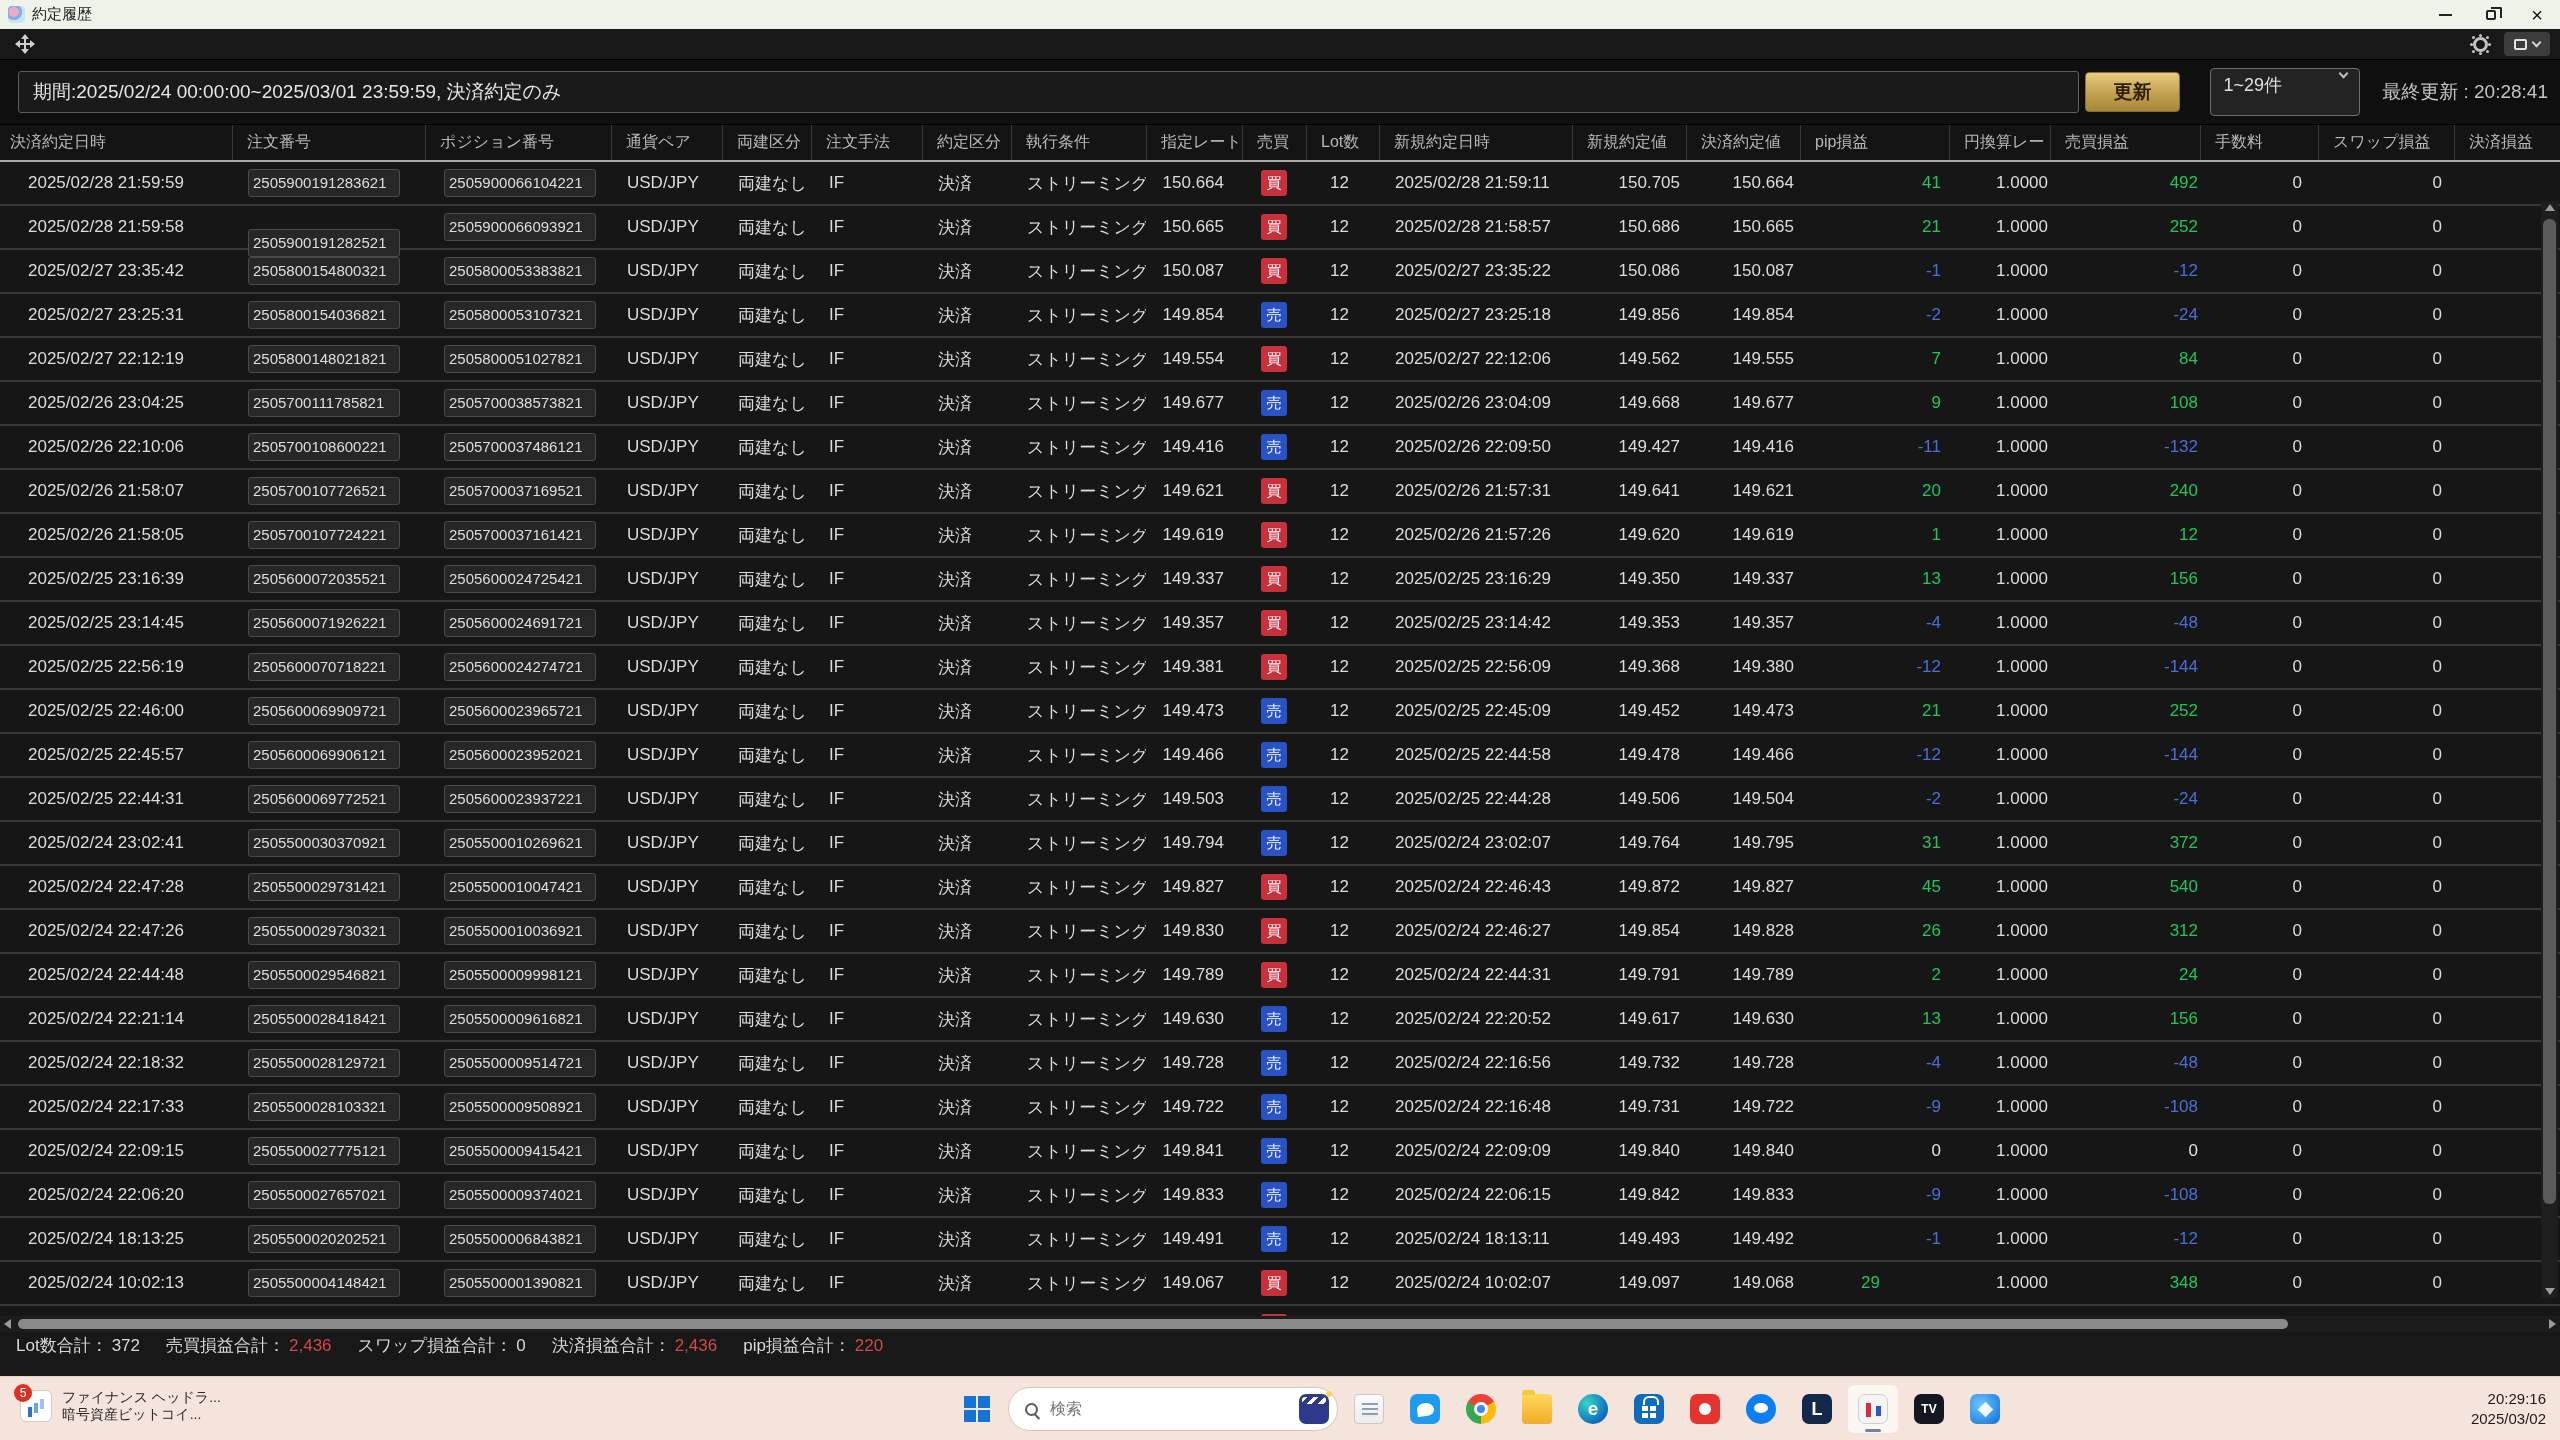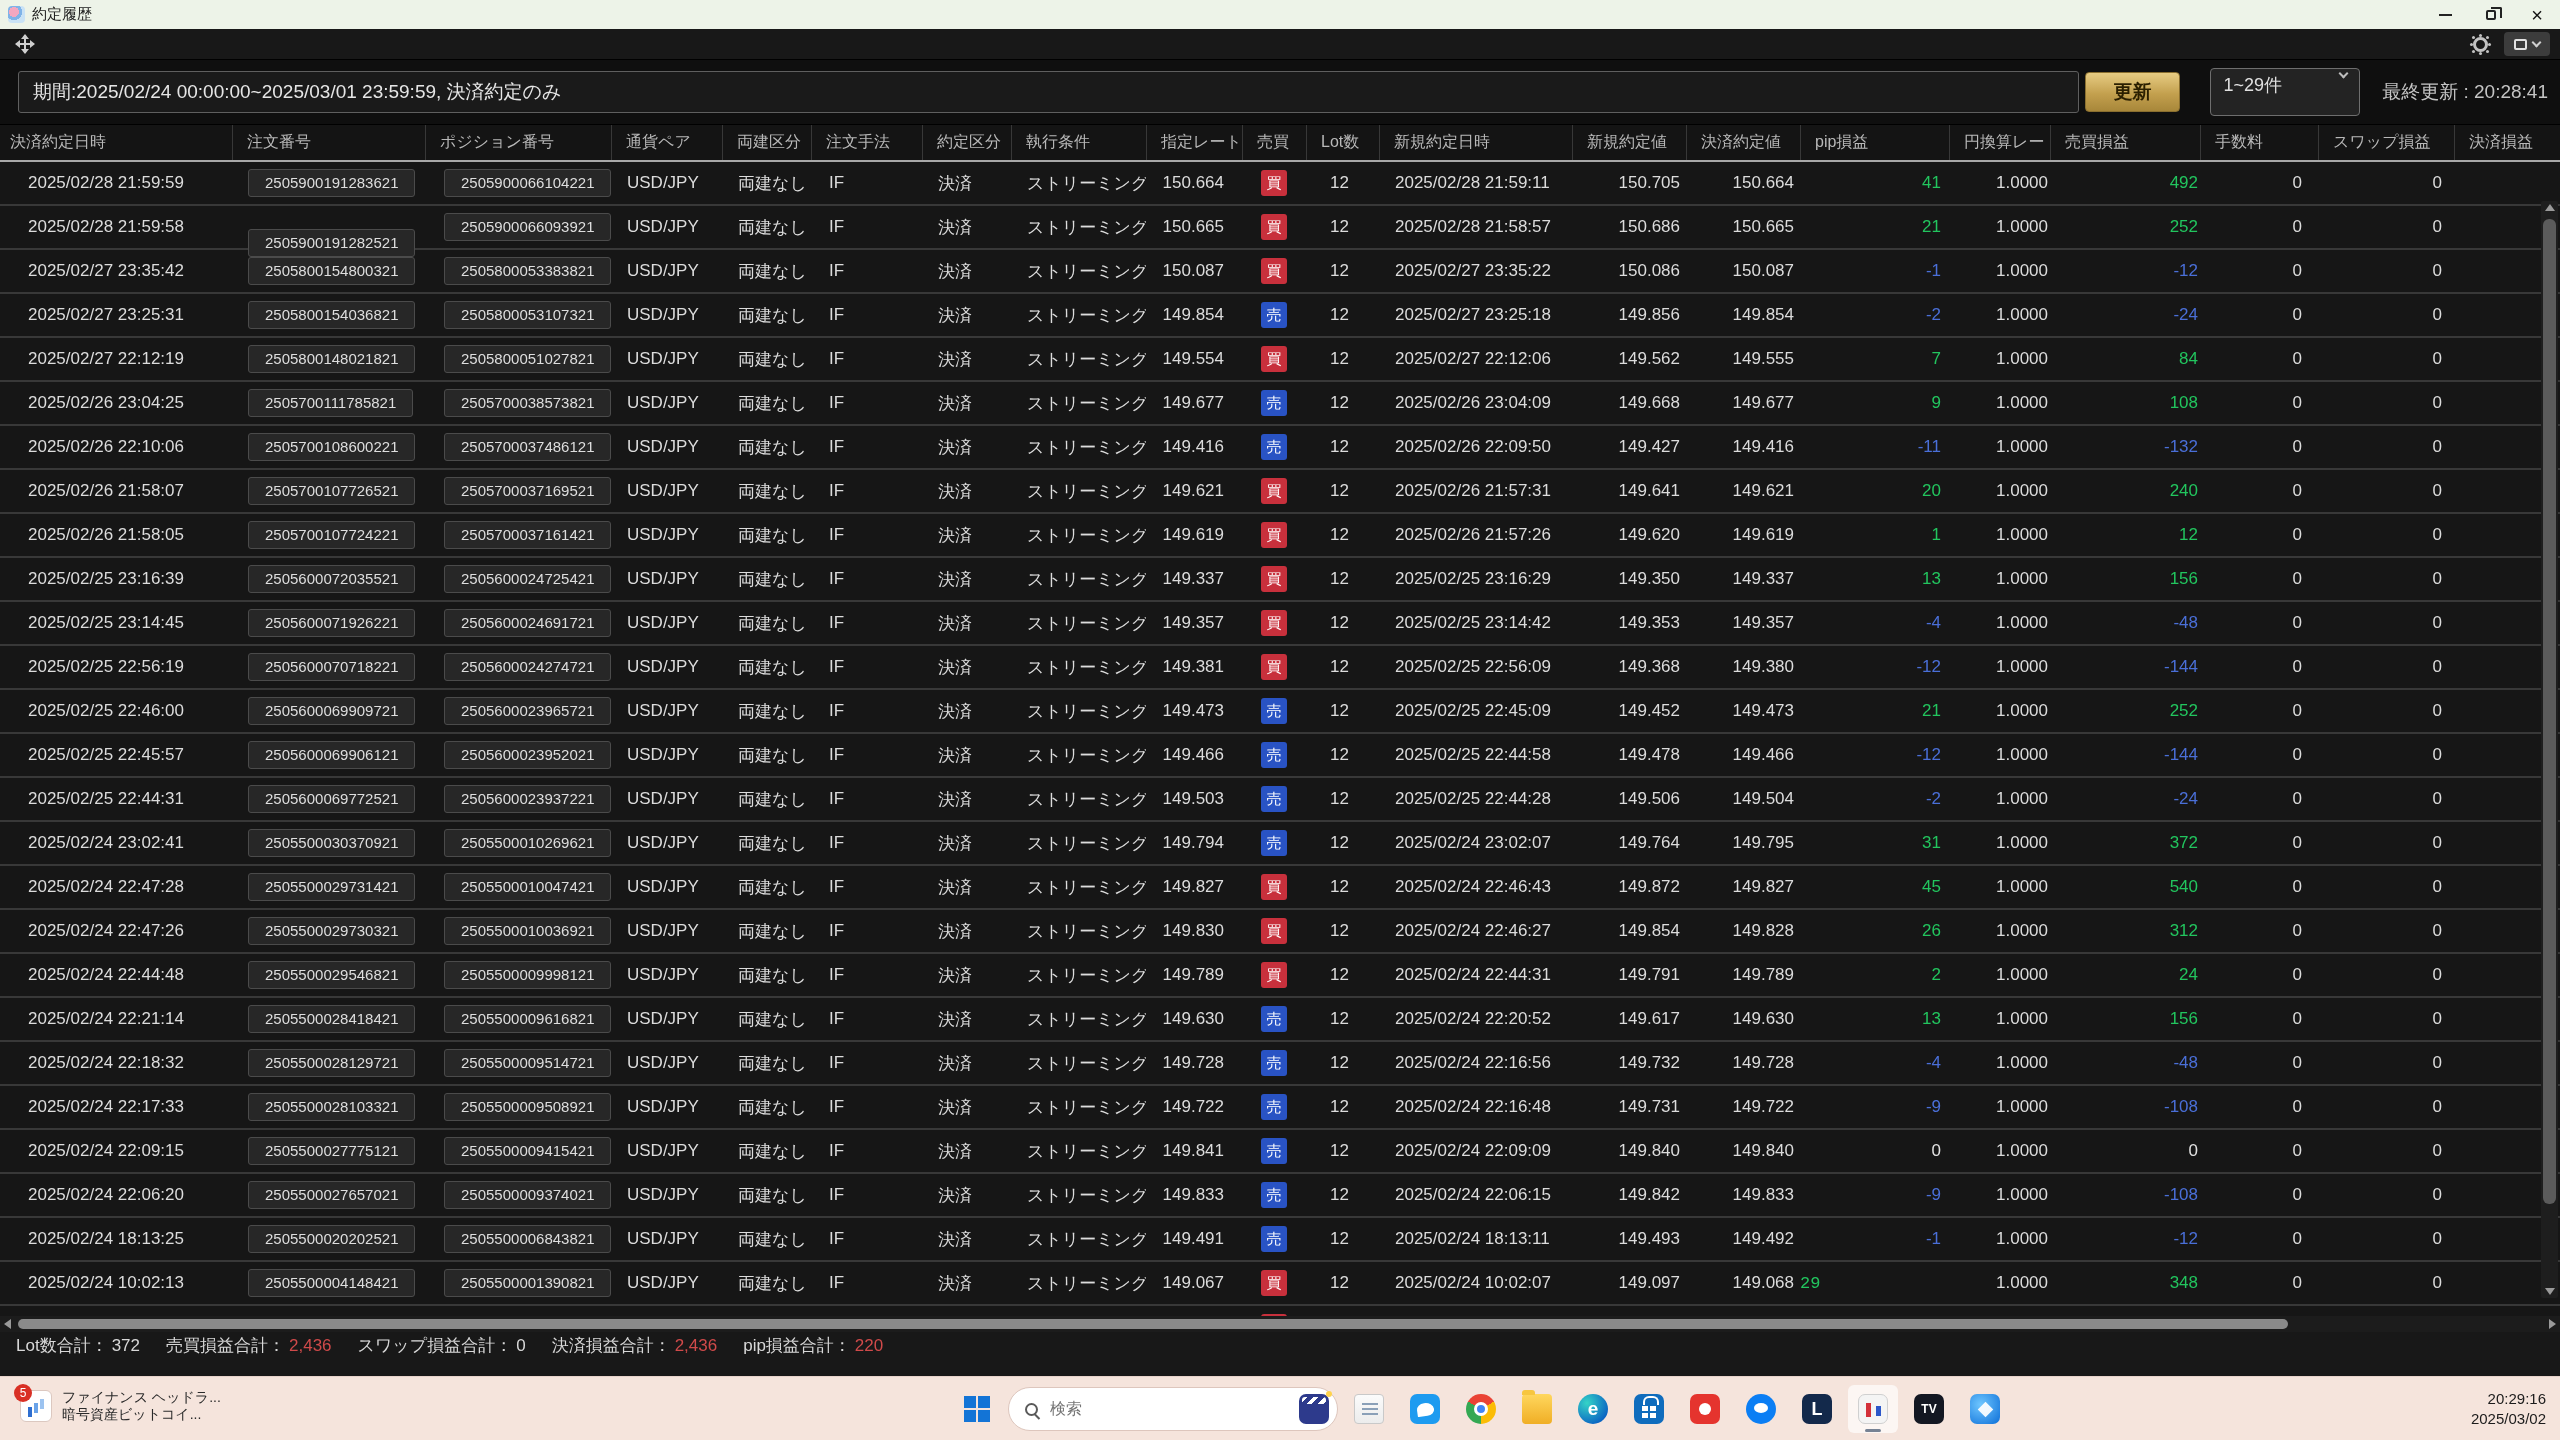--- a/index.html
+++ b/index.html
@@ -49,21 +49,21 @@
   
   .tablewrap{flex:1;display:flex;flex-direction:column;position:relative;overflow:hidden;}
   .thead{flex:none;height:37px;background:#141414;display:flex;align-items:center;border-bottom:2px solid #a8a8a8;}
   .hcell{height:100%;display:flex;align-items:center;padding-left:14px;font-size:16px;color:#b8b8b8;
     white-space:nowrap;overflow:hidden;flex:none;border-left:1px solid #383838;}
   .hcell:first-child{border-left:none;padding-left:10px;}
   .tbody{flex:1;overflow:hidden;position:relative;background:#121212;}
   .trow{height:44px;display:flex;align-items:center;background:#161616;border-bottom:2px solid #383838;}
   .cell{height:100%;display:flex;align-items:center;flex:none;overflow:hidden;white-space:nowrap;font-size:17px;color:#dcdcdc;}
   .numbox{display:inline-block;min-width:152px;background:#272727;border:1px solid #4b4b4b;border-radius:3px;
-    padding:5px 16px;font-size:15px;color:#dedede;line-height:1.1;}
+    padding:5px 4px;font-size:15px;color:#dedede;line-height:1.1;}
   .badge{width:26px;height:26px;border-radius:3px;display:flex;align-items:center;justify-content:center;
     font-size:15px;color:#fff;}
   .badge.buy{background:#c8303c;}
   .badge.sell{background:#2953c4;}
   .pos{color:#22c55e;} .neg{color:#4a6fd8;} .zero{color:#e2e2e2;}
   
   .vscroll{position:absolute;top:39px;right:2px;bottom:18px;width:17px;background:#1e1e1e;border-radius:2px;}
   .vthumb{position:absolute;left:2px;right:2px;top:18px;height:985px;background:#5b5b5b;border-radius:6px;}
   .varr{position:absolute;left:4px;width:0;height:0;border:5px solid transparent;}
   .varr.up{top:3px;border-bottom:7px solid #9a9a9a;border-top:none;}
@@ -1029,21 +1029,21 @@
             <div class="cell" style="width: 89px; padding-left: 16px;">決済</div>
             <div class="cell" style="width: 135px; padding-left: 16px;">ストリーミング</div>
             <div class="cell" style="width: 96px; justify-content: flex-end; padding-right: 18px;">149.067</div>
             <div class="cell" style="width: 64px; padding-left: 19px;">
               <span class="badge buy">買</span>
             </div>
             <div class="cell" style="width: 73px; justify-content: flex-end; padding-right: 30px;">12</div>
             <div class="cell" style="width: 193px; padding-left: 16px;">2025/02/24 10:02:07</div>
             <div class="cell" style="width: 114px; justify-content: flex-end; padding-right: 6px;">149.097</div>
             <div class="cell" style="width: 114px; justify-content: flex-end; padding-right: 6px;">149.068</div>
-            <div class="cell" style="width: 149px; justify-content: flex-start; padding-right: 8px; font-family: Liberation Mono, monospace;">
+            <div class="cell" style="width: 149px; justify-content: center; padding-right: 8px;">
               <span class="pos">29</span>
             </div>
             <div class="cell" style="width: 101px; justify-content: flex-end; padding-right: 2px;">1.0000</div>
             <div class="cell" style="width: 150px; justify-content: flex-end; padding-right: 2px;">
               <span class="pos">348</span>
             </div>
             <div class="cell" style="width: 118px; justify-content: flex-end; padding-right: 16px;">0</div>
             <div class="cell" style="width: 136px; justify-content: flex-end; padding-right: 12px;">0</div>
             <div class="cell" style="width: 82px; padding-left: 10px;"></div>
           </div>

